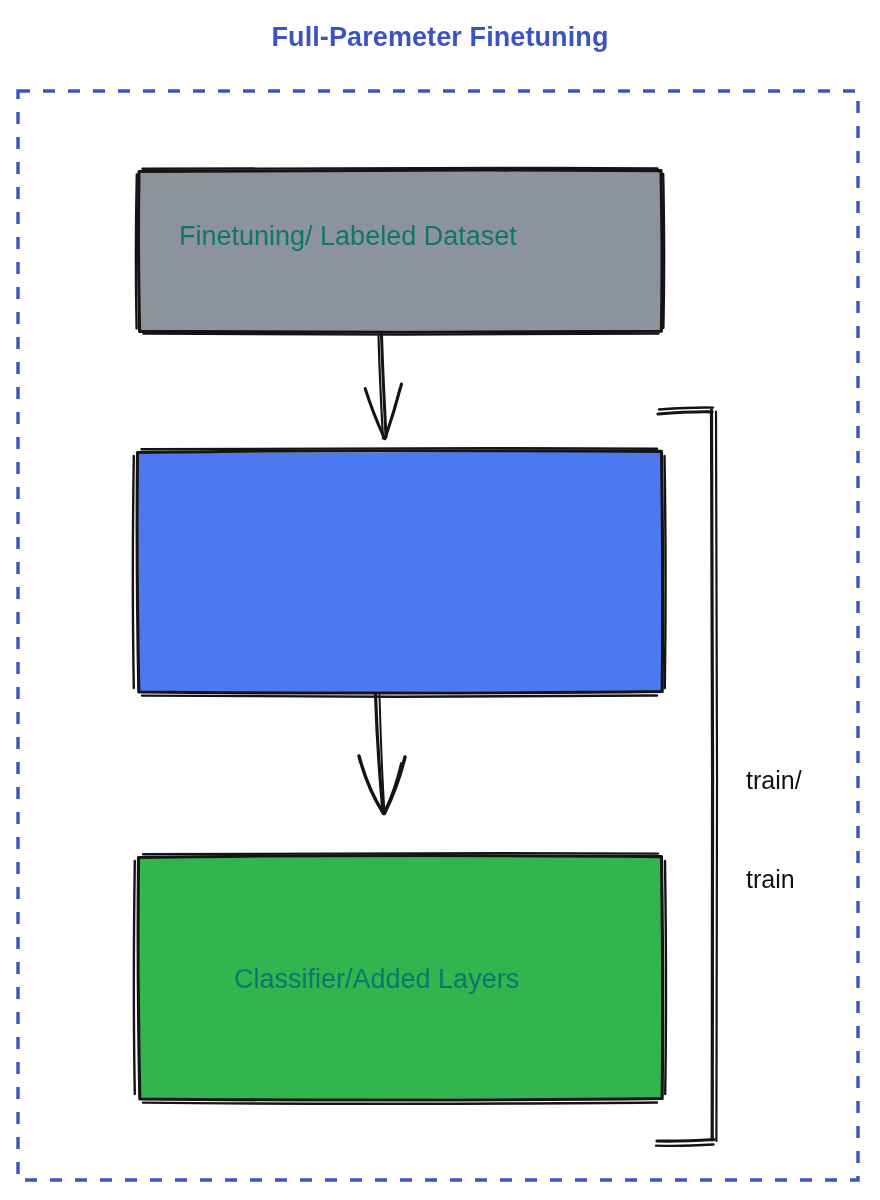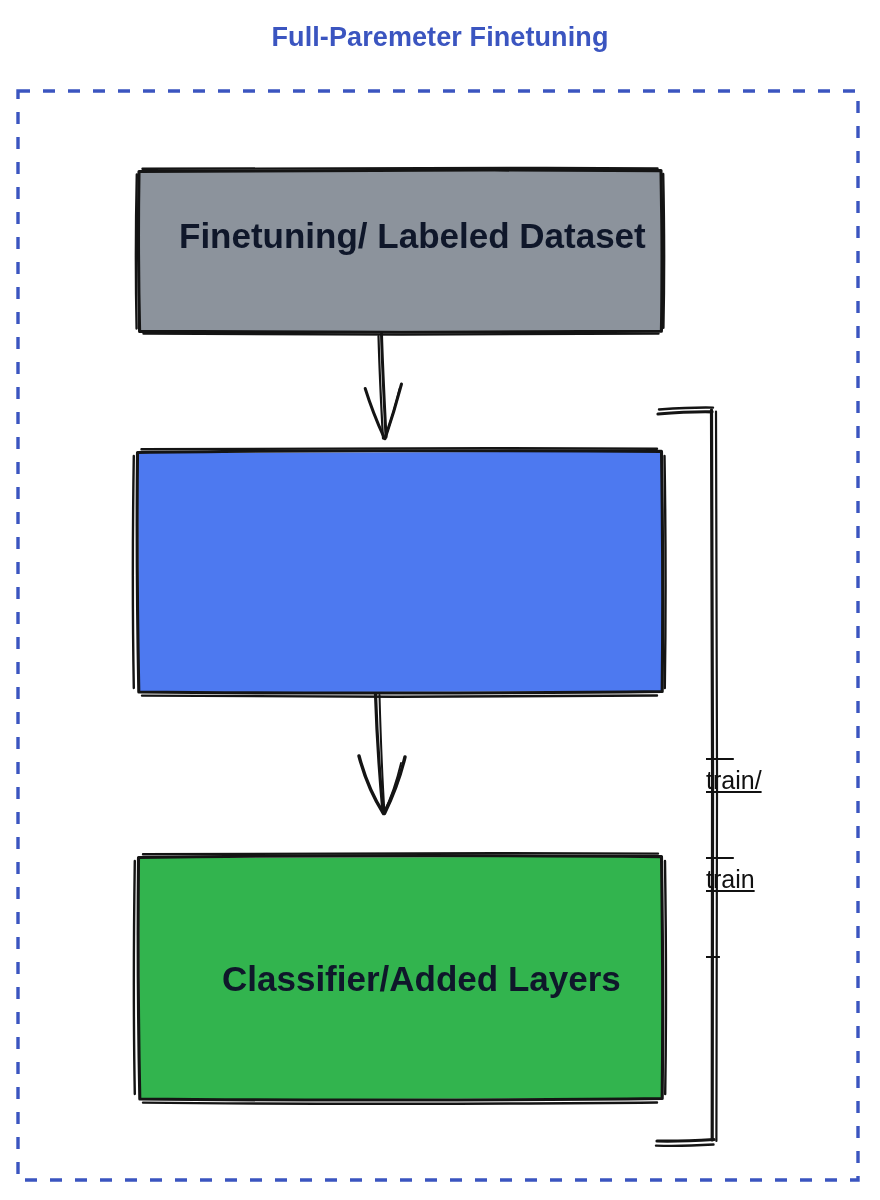--- a/index.html
+++ b/index.html
@@ -37,38 +37,37 @@
     width: 880px;
     text-align: center;
     font-size: 27px;
     font-weight: 700;
     color: #3b55c0;
     letter-spacing: 0.1px;
     line-height: 34px;
   }
   .node-label {
     position: absolute;
-    color: #0f172a;
-    font-size: 35px;
+    color: #0f766e;
+    font-size: 27px;
     line-height: 32px;
     white-space: pre;
     pointer-events: none;
-    font-weight: bold;
   }
   .edge-label {
     position: absolute;
     color: #111111;
     font-size: 25px;
     line-height: 33px;
     white-space: pre;
   }
   .label-dataset { left: 179px; top: 220px; }
   .label-pretrained { left: 277px; top: 559px; }
-  .label-classifier { left: 222px; top: 963px; }
-  .label-trainupdate { left: 706px; top: 698px; text-decoration: underline; }
+  .label-classifier { left: 234px; top: 963px; }
+  .label-trainupdate { left: 746px; top: 698px; }
 </style>
 </head>
 <body>
 
 <div id="canvas">
 
   <div class="diagram-title">Full-Paremeter Finetuning</div>
 
   <svg viewBox="0 0 880 1200" xmlns="http://www.w3.org/2000/svg">
 

